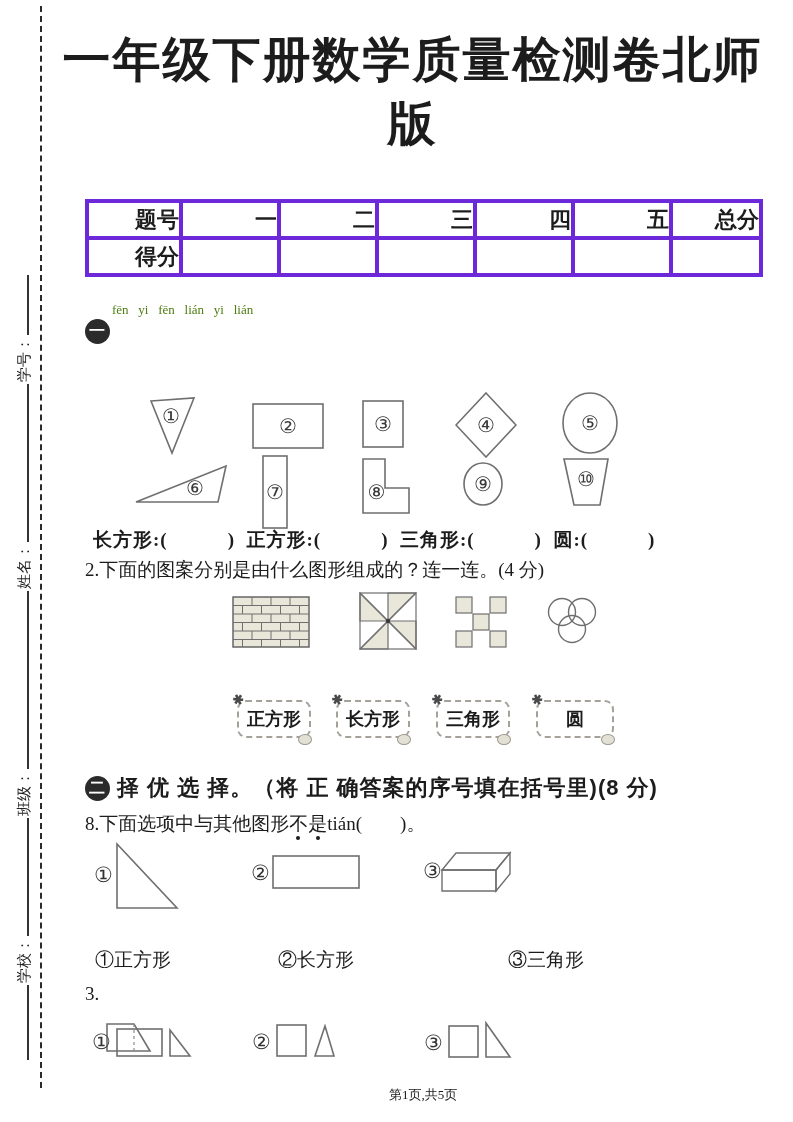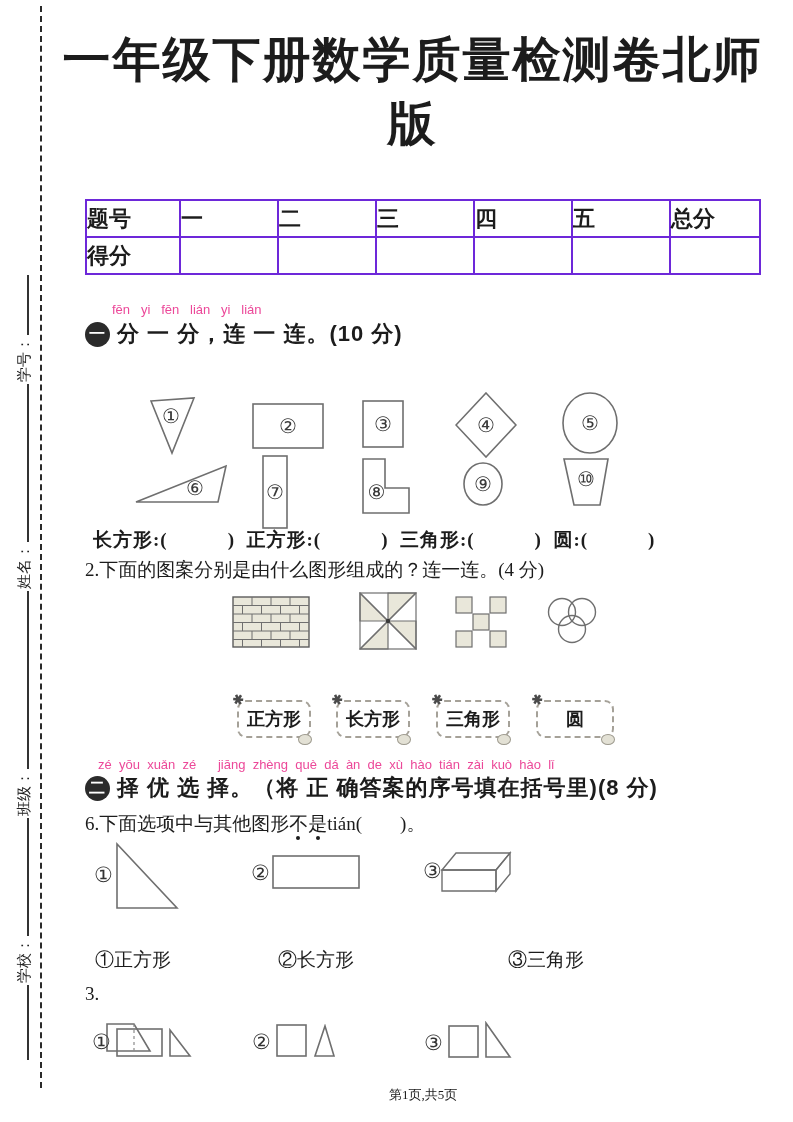--- a/index.html
+++ b/index.html
@@ -27,27 +27,27 @@
   .title   { left:60px; top:28px; width:705px; text-align:center;
              font-size:48px; font-weight:bold; letter-spacing:2px; }
   .subtitle{ left:60px; top:103px; width:705px; text-align:center;
              font-size:31px; font-weight:bold; }
   .meta    { left:60px; top:171px; width:703px; text-align:right;
              font-size:17px; }
 
   
   table.score { position:absolute; left:85px; top:199px; border-collapse:collapse;
                 font-size:22px; font-weight:bold; }
-  table.score td, table.score th { border:2px solid #6d28d9; height:37px;
-                text-align:left; vertical-align:middle; font-weight:bold; }
+  table.score td, table.score th { border:4px solid #6d28d9; height:37px;
+                text-align:right; vertical-align:middle; font-weight:bold; }
   .col-label { width:94px; } .col-q { width:98px; } .col-total { width:90px; }
 
   
-  .pinyin { font-family:Liberation Sans, sans-serif; font-size:13px;
-            color:#ec4899; white-space:pre; }
+  .pinyin { font-family:Liberation Serif, serif; font-size:13px;
+            color:#4d7c0f; white-space:pre; }
   .heading { display:flex; align-items:center; gap:7px;
              font-family:"Liberation Sans", sans-serif;
              font-size:22px; font-weight:bold; letter-spacing:1px; }
   .badge { width:25px; height:25px; border-radius:50%; background:#2b2b2b;
            color:#fff; font-size:16px; display:flex; align-items:center;
            justify-content:center; flex:0 0 25px; }
   .qtext { font-size:19px; white-space:pre; }
   .answers { font-size:19px; font-weight:600; white-space:pre; letter-spacing:1px; }
 
   
@@ -123,21 +123,20 @@
       <td></td>
       <td></td>
       <td></td>
     </tr>
   </tbody>
     </table>
 
   <div class="abs pinyin" style="left:112px;top:302px">fēn   yi   fēn   lián   yi   lián</div>
   <div class="abs heading" style="left:85px;top:319px">
     <span class="badge">一</span>
-    <span>分 一 分，连 一 连。(10 分)</span>
   </div>
 
   <div class="shape-item" style="left:148px;top:395px;width:48px;height:62px">
     <svg viewBox="0 0 48 62">
         <polygon points="3,6 46,3 24,58" fill="none" stroke="#6f6f6f" stroke-width="1.6"></polygon>
       </svg>
     <span class="shape-num n-t">①</span>
   </div>
   <div class="shape-item" style="left:252px;top:403px;width:72px;height:46px">
     <svg viewBox="0 0 72 46">
@@ -247,27 +246,26 @@
     <span class="pin-icon">✱</span>
     <span>三角形</span>
     <span class="blob-icon"></span>
   </div>
   <div class="label-box" style="left:536px;top:700px;width:78px">
     <span class="pin-icon">✱</span>
     <span>圆</span>
     <span class="blob-icon"></span>
   </div>
 
-  <div class="abs pinyin" style="left:98px;top:757px">zé  yōu  xuǎn  zé      jiāng  zhèng  què  dá  àn  de  xù  hào  tián  zài  kuò  hào  lǐ</div>
   <div class="abs heading" style="left:85px;top:773px">
     <span class="badge">二</span>
     <span>择 优 选 择。（将 正 确答案的序号填在括号里)(8 分)</span>
   </div>
 
-  <div class="abs qtext" style="left:85px;top:811px"><span>6.下面选项中与其他图形</span><span class="emph">不是</span><span>tián(　　)。</span></div>
+  <div class="abs qtext" style="left:85px;top:811px"><span>8.下面选项中与其他图形</span><span class="emph">不是</span><span>tián(　　)。</span></div>
 
   <span class="opt-num" style="left:94px;top:863px">①</span>
   <div class="shape-item" style="left:115px;top:842px;width:66px;height:68px">
     <svg viewBox="0 0 66 68">
         <polygon points="2,2 2,66 62,66" fill="none" stroke="#6f6f6f" stroke-width="1.6"></polygon>
       </svg>
   </div>
   <span class="opt-num" style="left:251px;top:861px">②</span>
   <div class="shape-item" style="left:272px;top:855px;width:88px;height:34px">
     <svg viewBox="0 0 88 34">

